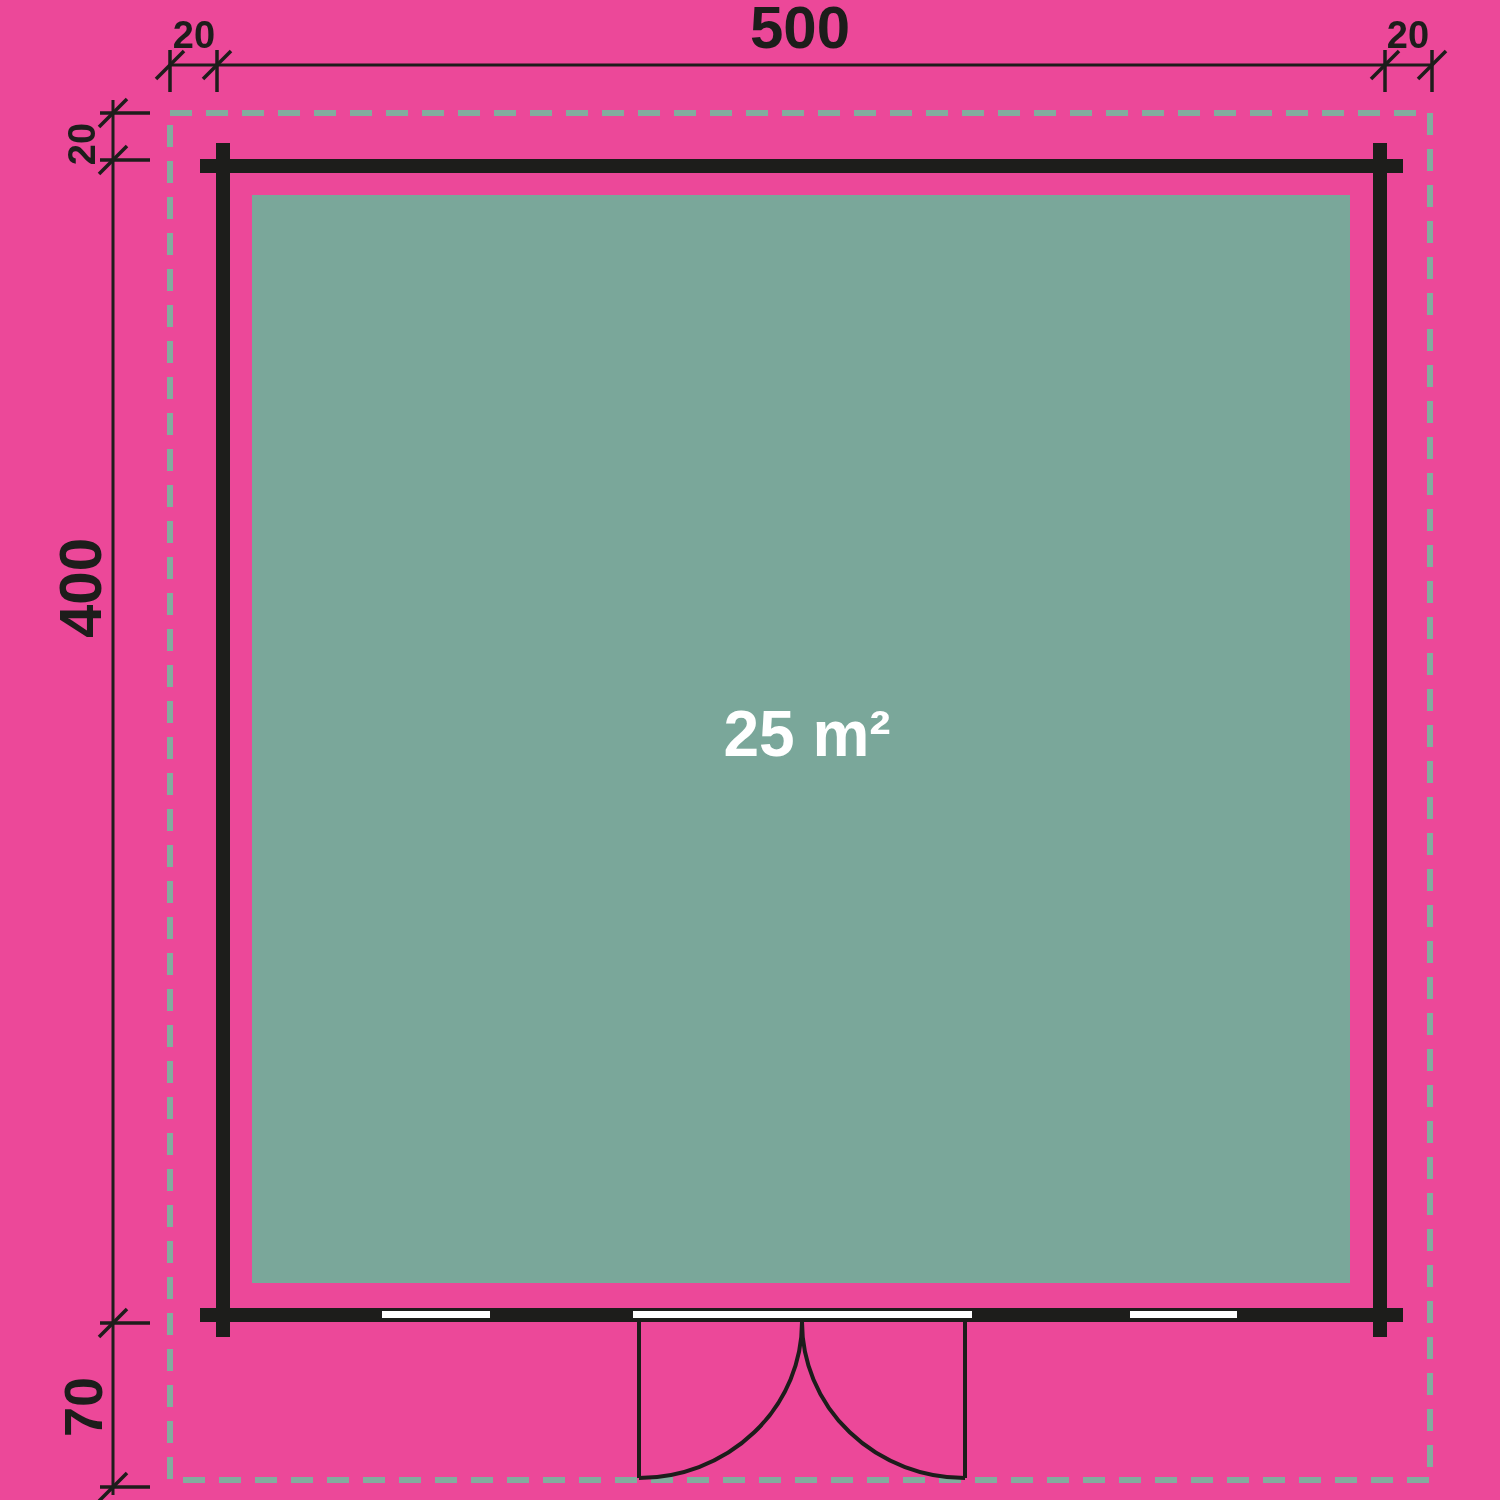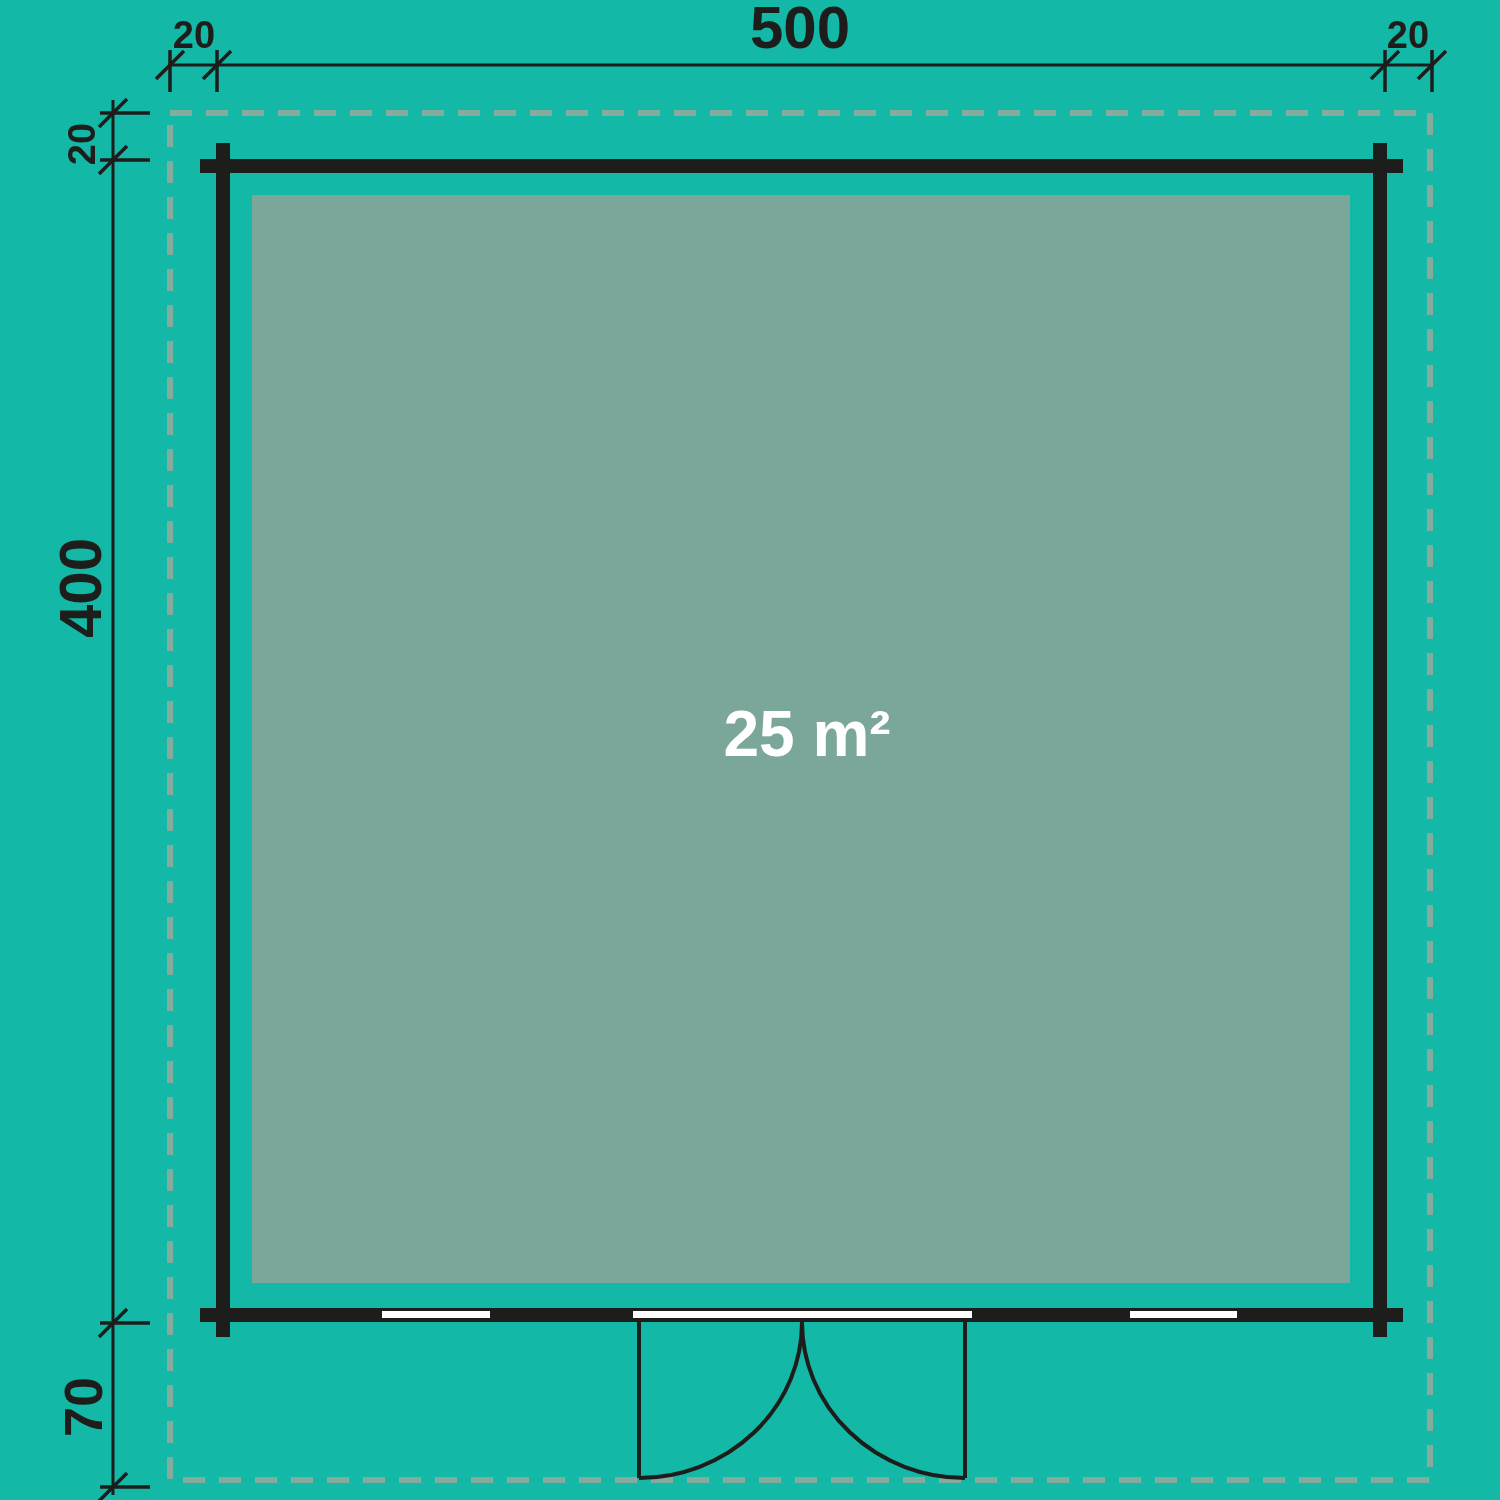--- a/index.html
+++ b/index.html
@@ -4,21 +4,21 @@
 <style>
   html, body {
     margin: 0;
     padding: 0;
     background: #ffffff;
   }
   .canvas {
     position: relative;
     width: 1500px;
     height: 1500px;
-    background: #14b8a6;
+    background: #ec4899;
     overflow: hidden;
     font-family: "Liberation Sans", sans-serif;
   }
   .canvas svg {
     position: absolute;
     top: 0;
     left: 0;
   }
   text {
     font-family: "Liberation Sans", "DejaVu Sans", sans-serif;

